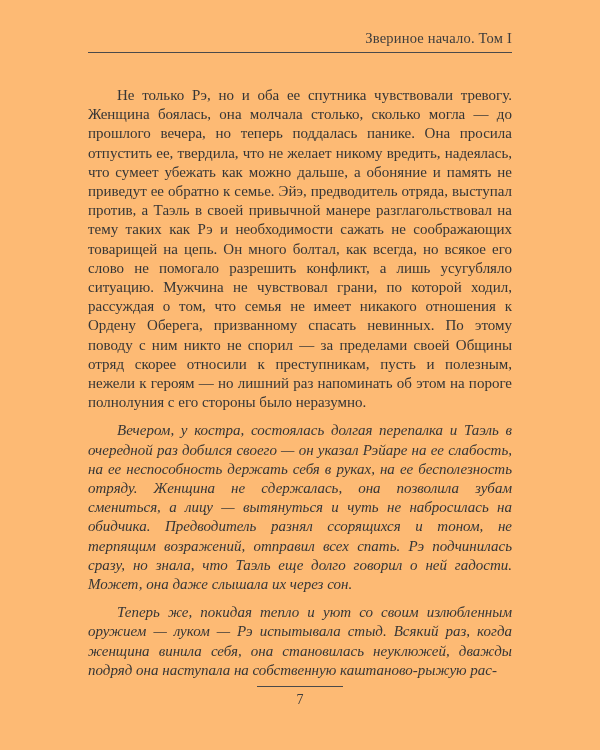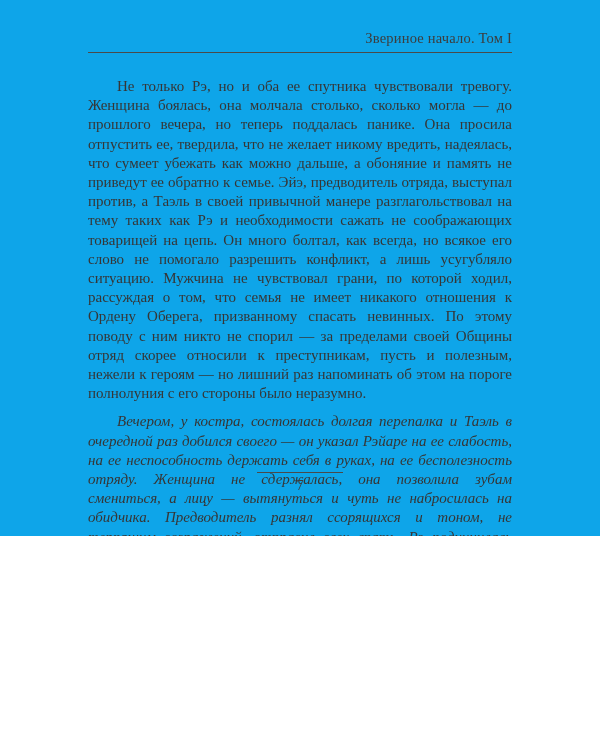--- a/index.html
+++ b/index.html
@@ -6,23 +6,23 @@
     margin: 0;
     padding: 0;
     background: #ffffff;
   }
   body {
     font-family: "Liberation Serif", "DejaVu Serif", serif;
   }
   .page {
     position: relative;
     width: 600px;
-    height: 536px;
+    height: 750px;
     margin: 0 auto;
-    background: #0ea5e9;
+    background: #fdba74;
     box-sizing: border-box;
     overflow: hidden;
   }
   .content {
     position: absolute;
     left: 88px;
     width: 424px;
     top: 30px;
   }
   .running-head {
@@ -31,21 +31,21 @@
     color: #3d3d3d;
     letter-spacing: 0.2px;
     padding-bottom: 5px;
   }
   .header-rule {
     border: none;
     border-top: 1px solid #4a4a4a;
     margin: 0;
   }
   .body-text {
-    margin-top: 24px;
+    margin-top: 33px;
     font-size: 15px;
     line-height: 19.2px;
     color: #363636;
     text-align: justify;
     hyphens: auto;
     -webkit-hyphens: auto;
   }
   .body-text p {
     margin: 0;
     text-indent: 29px;
@@ -75,19 +75,20 @@
 </head>
 <body>
 
 <div class="page">
   <div class="content">
     <div class="running-head">Звериное начало. Том I</div>
     <hr class="header-rule">
     <div class="body-text">
       <p>Не только Рэ, но и оба ее спутника чувствовали тревогу. Женщина боялась, она молчала столько, сколько могла — до прошлого вечера, но теперь поддалась панике. Она просила отпустить ее, твердила, что не желает никому вредить, надеялась, что сумеет убежать как можно дальше, а обоняние и память не приведут ее обратно к семье. Эйэ, предводитель отряда, выступал против, а Таэль в своей привычной манере разглагольствовал на тему таких как Рэ и необходимости сажать не соображающих товарищей на цепь. Он много болтал, как всегда, но всякое его слово не помогало разрешить конфликт, а лишь усугубляло ситуацию. Мужчина не чувствовал грани, по которой ходил, рассуждая о том, что семья не имеет никакого отношения к Ордену Оберега, призванному спасать невинных. По этому поводу с ним никто не спорил — за пределами своей Общины отряд скорее относили к преступникам, пусть и полезным, нежели к героям — но лишний раз напоминать об этом на пороге полнолуния с его стороны было неразумно.</p>
       <p>Вечером, у костра, состоялась долгая перепалка и Таэль в очередной раз добился своего — он указал Рэйаре на ее слабость, на ее неспособность держать себя в руках, на ее бесполезность отряду. Женщина не сдержалась, она позволила зубам смениться, а лицу — вытянуться и чуть не набросилась на обидчика. Предводитель разнял ссорящихся и тоном, не терпящим возражений, отправил всех спать. Рэ подчинилась сразу, но знала, что Таэль еще долго говорил о ней гадости. Может, она даже слышала их через сон.</p>
+      <p>Теперь же, покидая тепло и уют со своим излюбленным оружием — луком — Рэ испытывала стыд. Всякий раз, когда женщина винила себя, она становилась неуклюжей, дважды подряд она наступала на собственную каштаново-рыжую рас-</p>
     </div>
   </div>
   <div class="footer">
     <hr class="footer-rule">
     <div class="page-number">7</div>
   </div>
 </div>
 
 </body></html>

